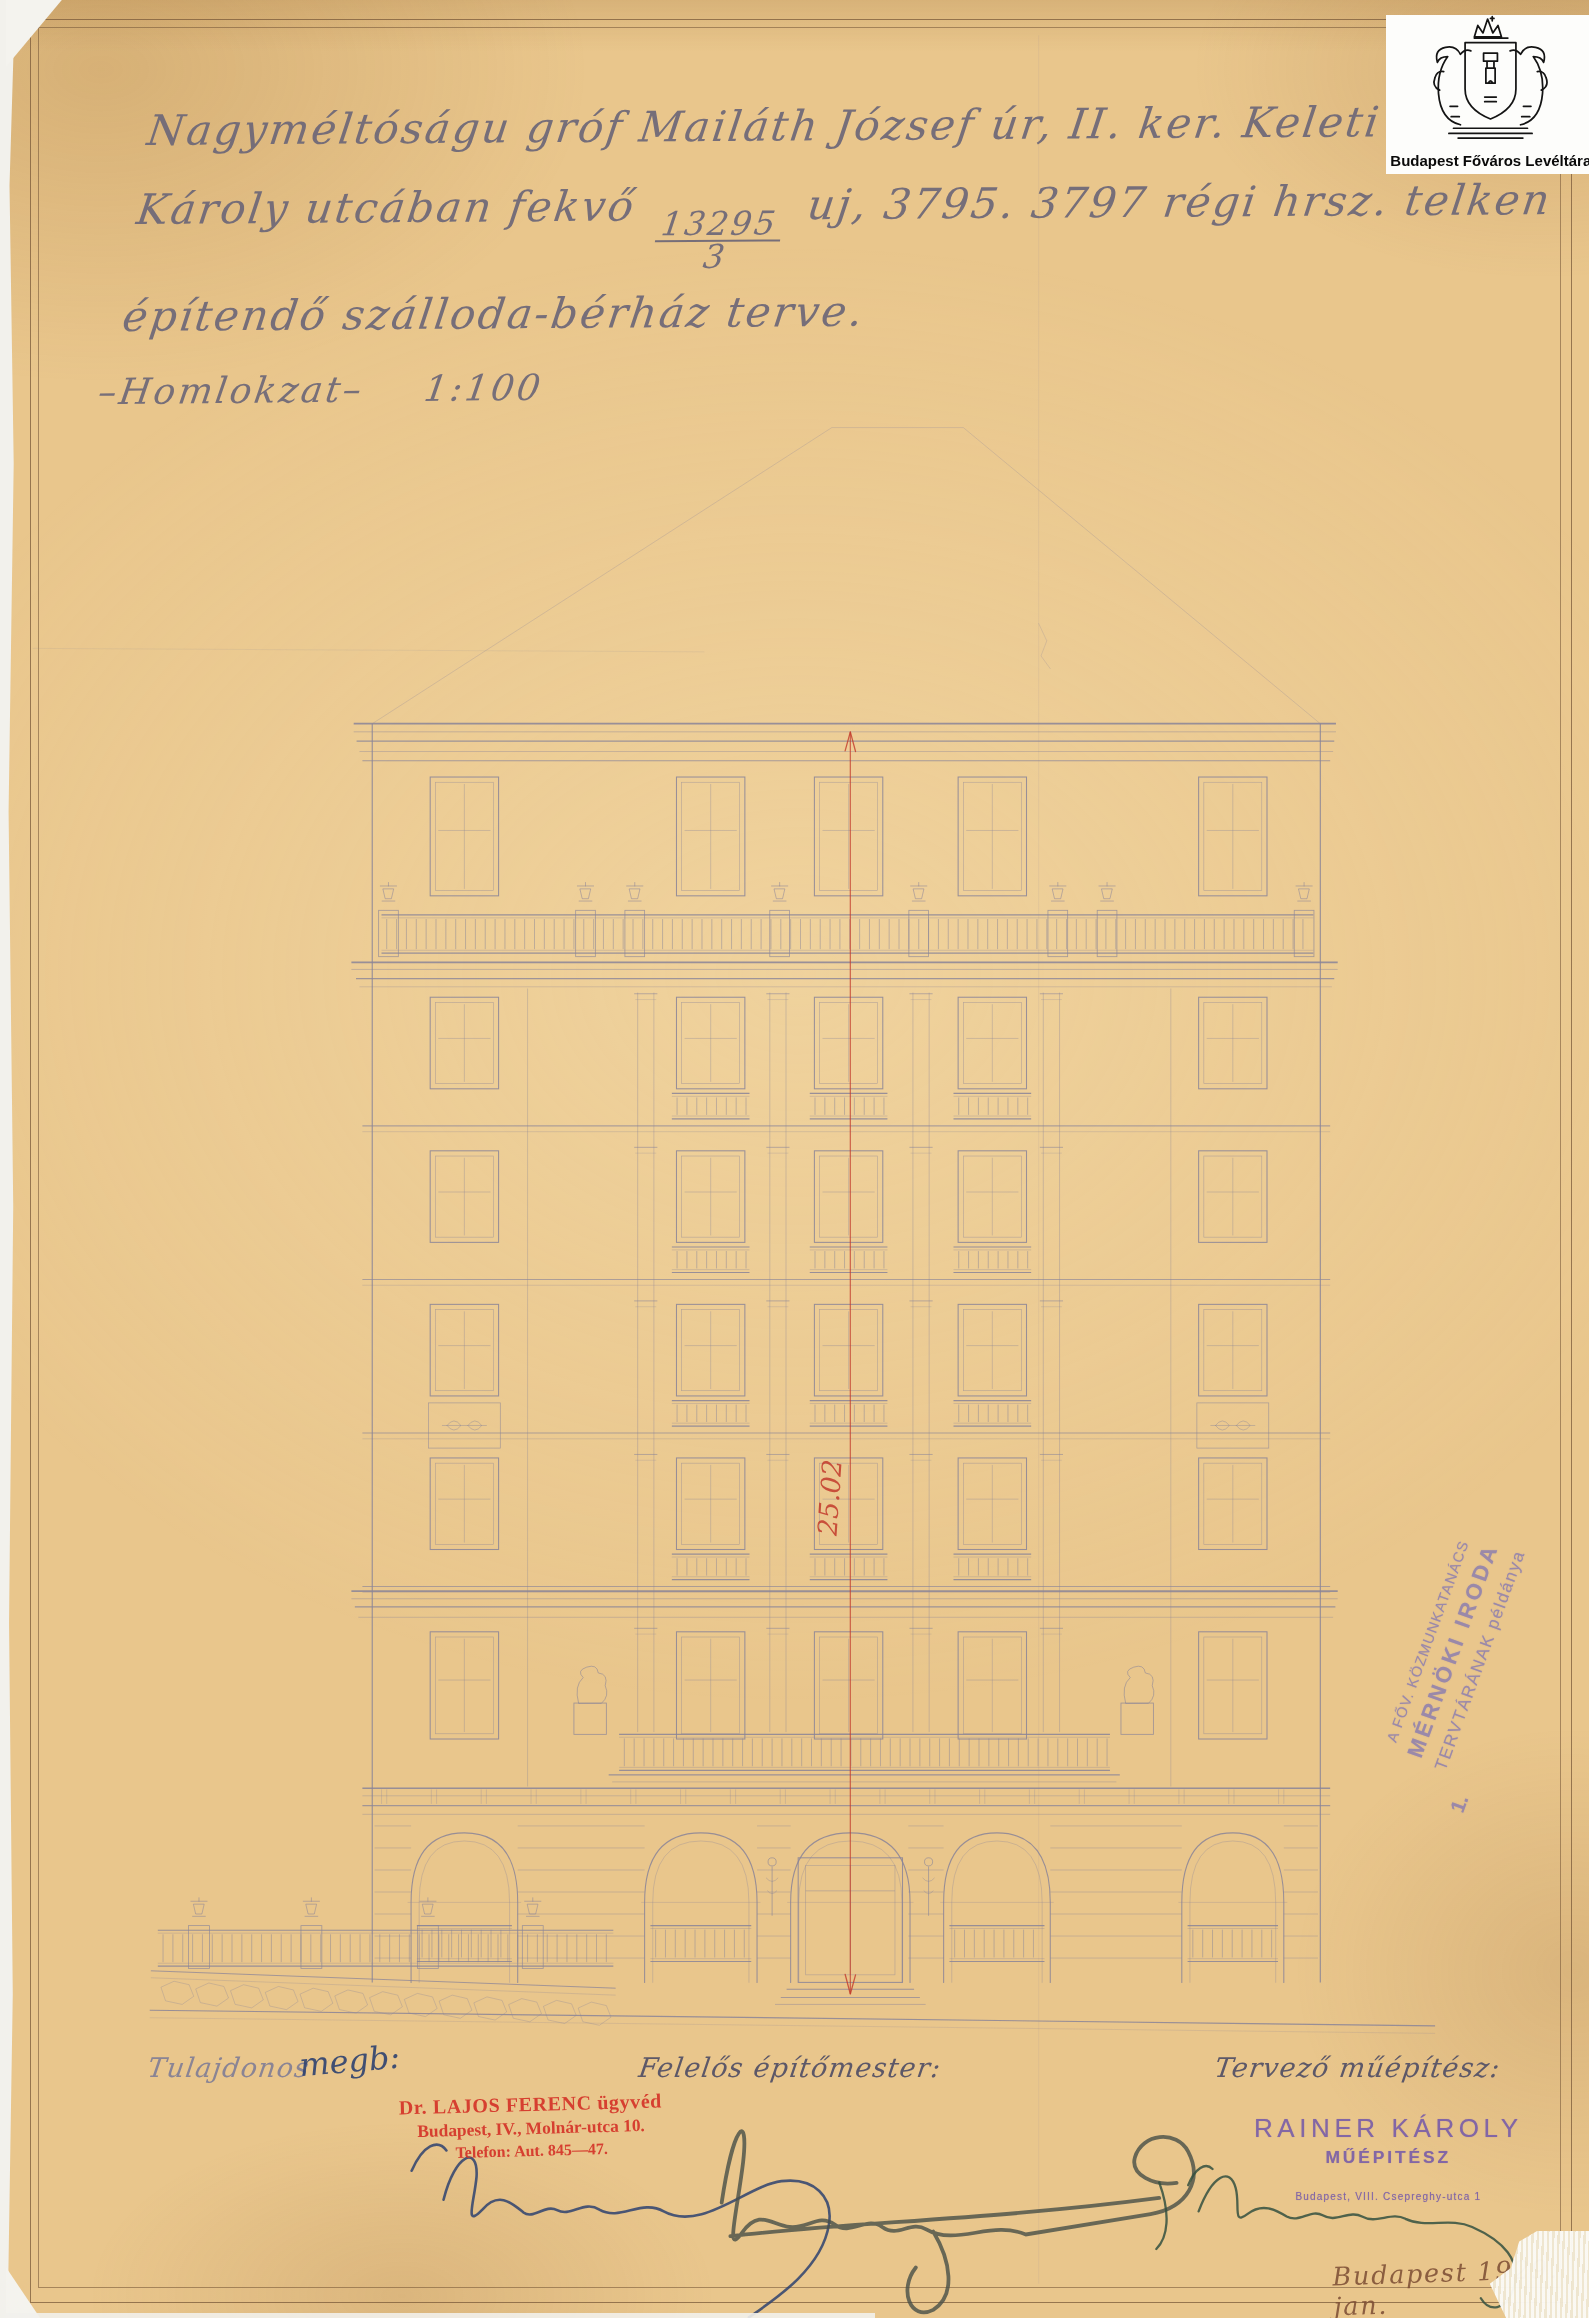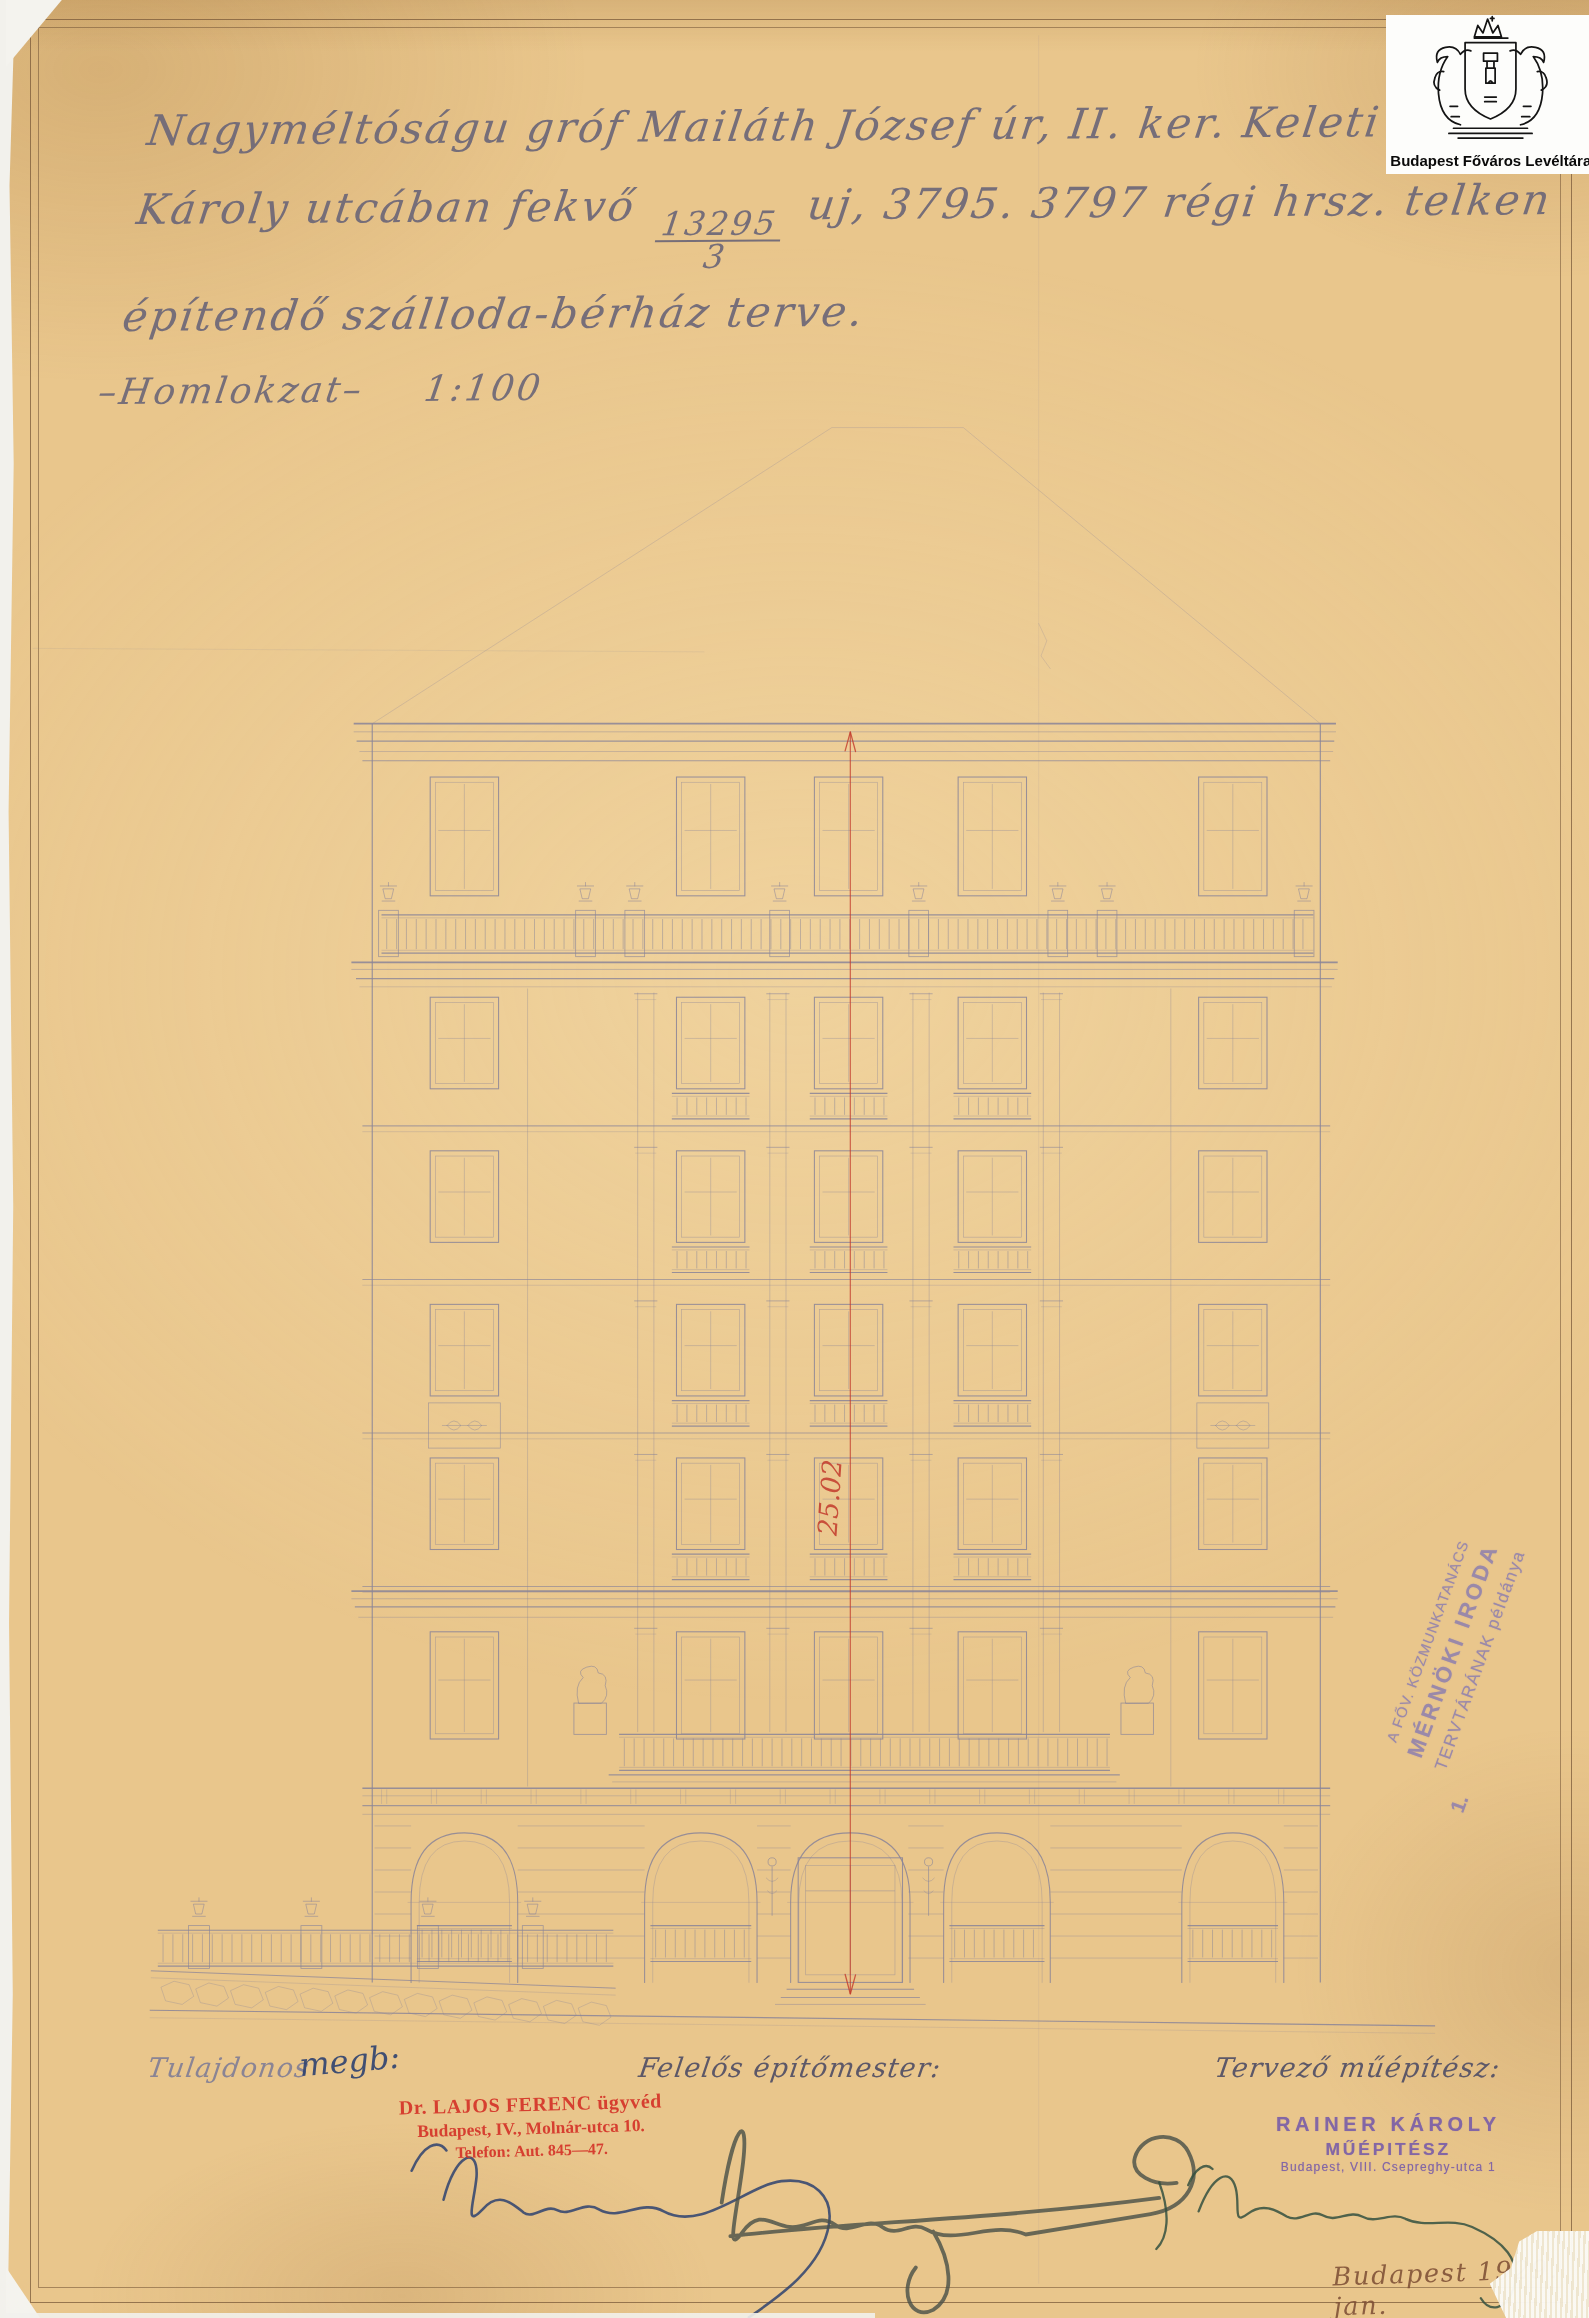--- a/index.html
+++ b/index.html
@@ -38,23 +38,23 @@
   .owner-note{position:absolute;left:293px;top:2042px;font-size:32px;font-style:italic;color:#2e4270;transform:rotate(-5deg);opacity:.9;}
   .builder-label{left:633px;top:2052px;color:#5d5868;transform:skewX(-8deg);}
   .architect-label{left:1209px;top:2052px;color:#5d5868;transform:skewX(-8deg);}
   .red-stamp{position:absolute;left:322px;top:2093px;width:406px;text-align:center;transform:rotate(-1.5deg);
     font-family:"Liberation Serif",serif;font-style:normal;font-weight:bold;color:#d5372b;opacity:.94;}
   .red-stamp .rs1{font-size:20px;letter-spacing:0.6px;}
   .red-stamp .rs2{font-size:17.4px;margin-top:2.3px;}
   .red-stamp .rs3{font-size:16px;margin-top:2.3px;}
   .purple-stamp{position:absolute;left:1232px;top:2113px;width:301px;text-align:center;
     font-family:"Liberation Sans",sans-serif;font-style:normal;color:#7b5fa8;opacity:.92;text-shadow:0 0 0.9px rgba(123,95,168,.6);}
-  .purple-stamp .ps1{font-size:20px;font-weight:bold;letter-spacing:4.6px;text-align:center;}
+  .purple-stamp .ps1{font-size:26px;font-weight:normal;letter-spacing:4.6px;text-align:center;}
   .purple-stamp .ps2{font-size:17.4px;font-weight:bold;letter-spacing:2.9px;margin-top:3px;}
-  .purple-stamp .ps3{font-size:12px;letter-spacing:1.2px;margin-top:0;}
+  .purple-stamp .ps3{font-size:10px;letter-spacing:1.2px;margin-top:23px;}
   .date-note{position:absolute;left:1327px;top:2257px;font-size:25.5px;font-style:italic;color:#7b4c33;letter-spacing:1.7px;transform:rotate(-2deg);opacity:.85;}
   .damage{position:absolute;pointer-events:none;}
   .edge-left{left:0;top:0;bottom:0;width:9.3px;background:#f2f1ec;
     clip-path:polygon(0 0,100% 0,40% 8%,85% 20%,30% 35%,80% 52%,35% 70%,75% 86%,20% 100%,0 100%);}
   .chip-tl{left:0;top:0;width:56px;height:67px;background:#f4f3ee;clip-path:polygon(0 0,100% 0,0 100%);}
   .chip-bl{left:0;bottom:0;width:35px;height:52px;background:#f4f3ee;clip-path:polygon(0 0,0 100%,100% 100%);}
   .fray-br{left:1484px;top:2231px;width:105px;height:88px;
     background:repeating-linear-gradient(92deg,#efe7d2 0 2.3px,#fbfaf6 2.3px 5.2px);
     clip-path:polygon(16% 100%,0 60%,20% 42%,28% 12%,45% 0,100% 0,100% 100%);opacity:.97;}
   .strip-b{left:0;bottom:0;width:869px;height:5.8px;background:#f2f1ec;opacity:.9;}

